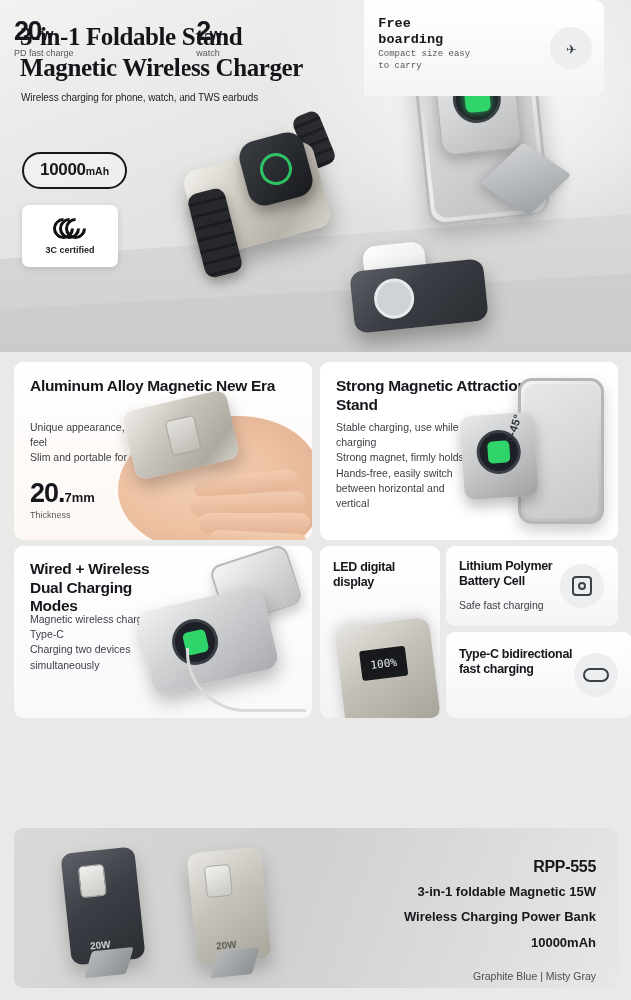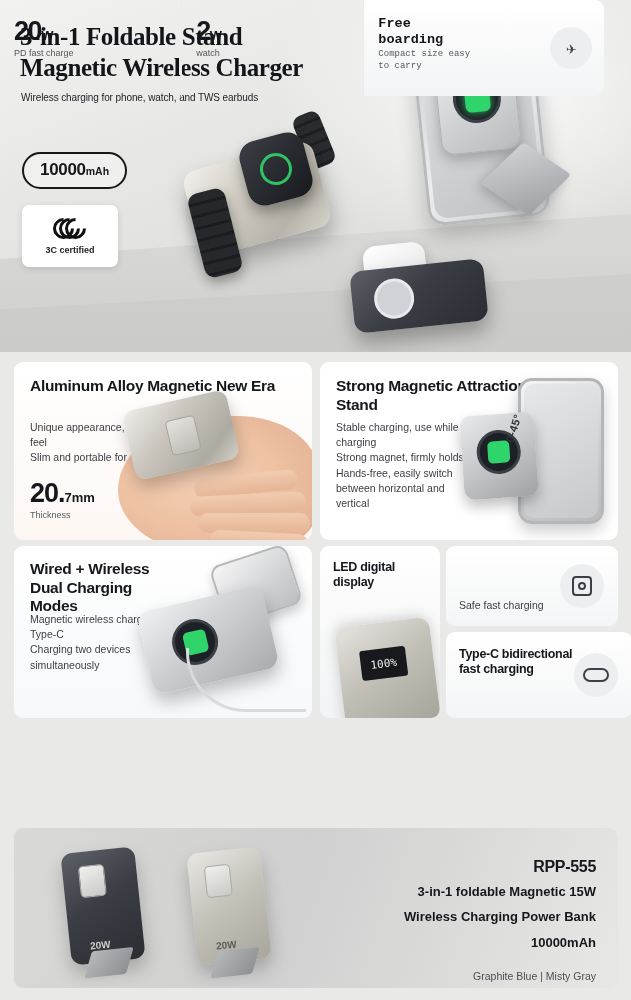--- a/index.html
+++ b/index.html
@@ -414,20 +414,21 @@
   <section class="card" id="card-led">
     <div class="ch">LED digital display</div>
     <div class="led-body">
       <div class="led-screen">
         <span>100%</span>
       </div>
     </div>
   </section>
 
   <section class="card" id="card-battery">
+    <div class="ch">Lithium Polymer Battery Cell</div>
     <div class="cb">Safe fast charging</div>
     <div class="ico-circle">
       <div class="ico-chip"></div>
     </div>
   </section>
 
   <section class="card" id="card-typec">
     <div class="ch">Type-C bidirectional fast charging</div>
     <div class="ico-circle">
       <div class="ico-usbc"></div>

